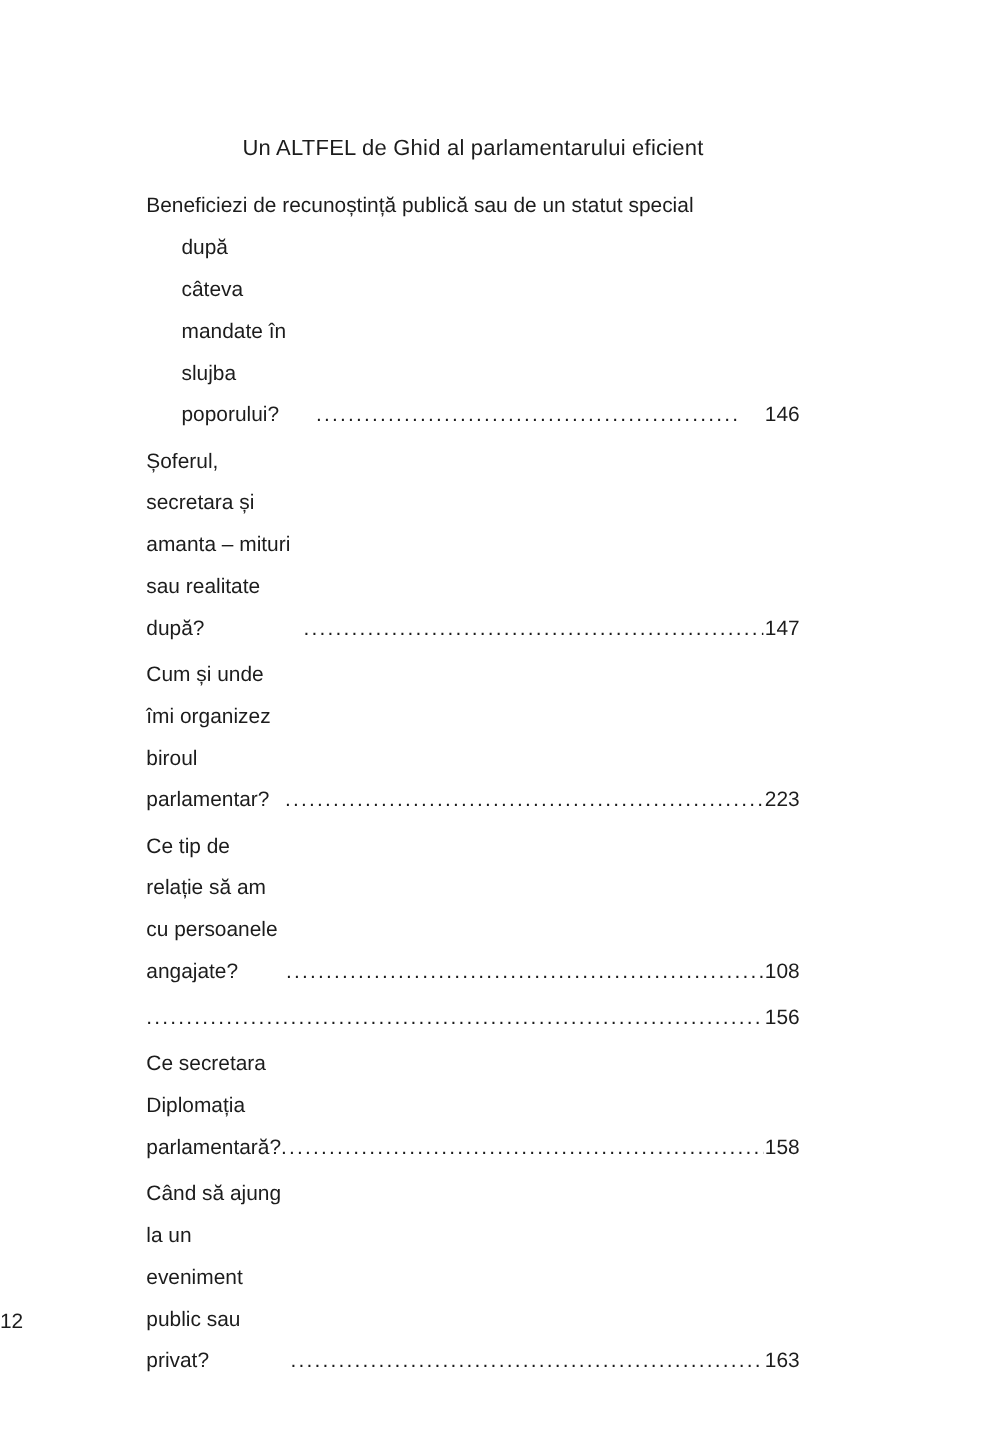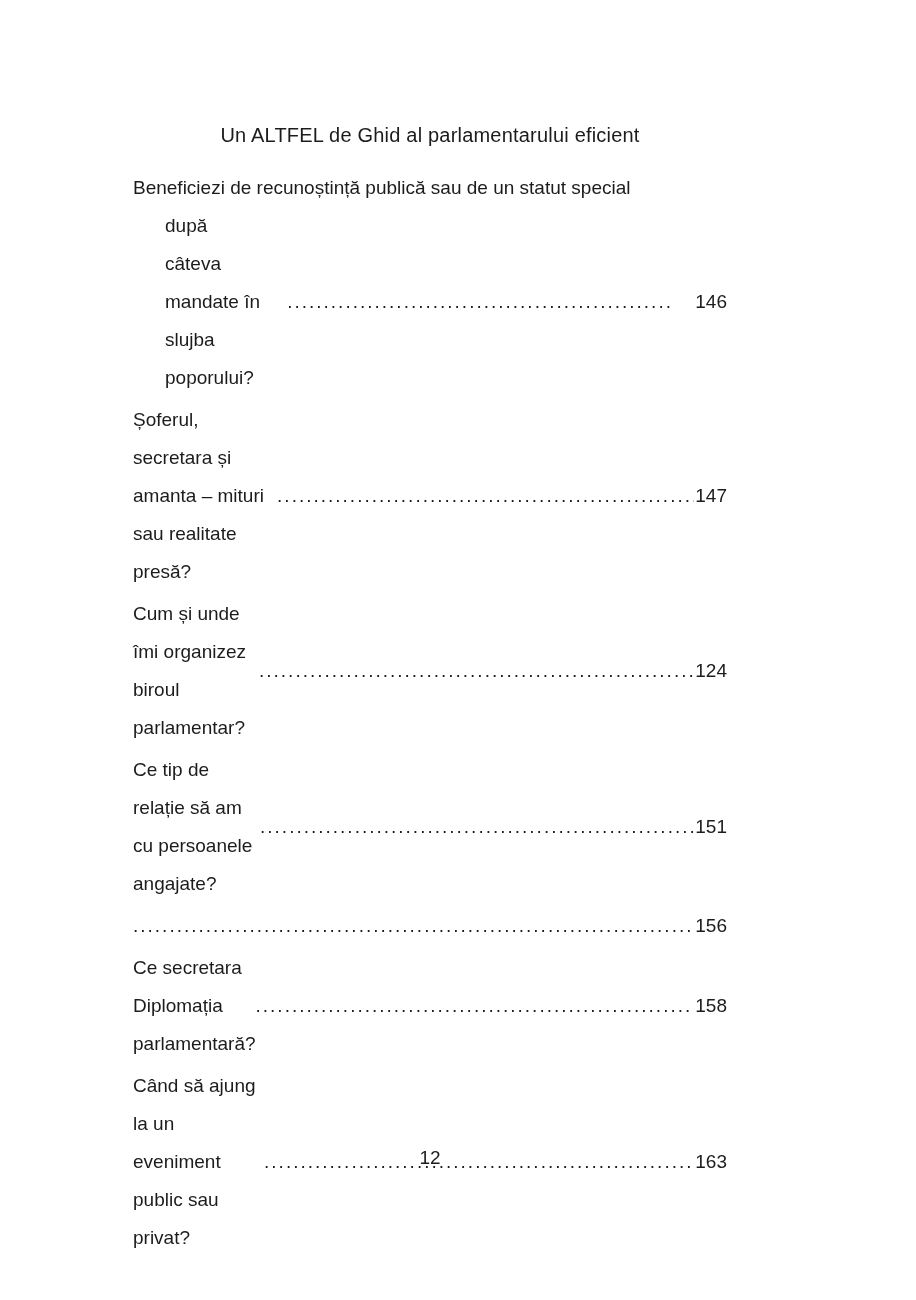--- a/index.html
+++ b/index.html
@@ -19,42 +19,42 @@
     text-align: center;
     font-size: 20px;
     font-weight: 400;
     line-height: 27px;
     letter-spacing: 0.2px;
   }
   .toc { margin-top: 20px; }
   .entry { margin-bottom: 4px; }
   .line {
     display: flex;
-    align-items: center;
+    align-items: flex-end;
     line-height: 38px;
     font-size: 19px;
   }
   .line.wrap { padding-left: 32px; gap: 24px; }
   .text { white-space: pre-wrap; }
   .dots {
     flex: 1 1 auto;
     min-width: 0;
     overflow: hidden;
     white-space: nowrap;
   }
   .dots::after {
     letter-spacing: 2px;
     content: "................................................................................................................................................................................................";
   }
   .pagenum { white-space: nowrap; padding-left: 1px; }
   .folio {
     position: absolute;
     left: 0; right: 0;
-    top: 1144px;
-    text-align: center;
+    top: 1188px;
+    text-align: left;
     font-size: 19px;
     line-height: 27px;
   }
 </style>
 </head>
 <body>
 
 <div class="page">
   <h1 class="title">Un ALTFEL de Ghid al parlamentarului eficient</h1>
 
@@ -64,37 +64,37 @@
           <span class="text">Beneficiezi de recunoștință publică sau de un statut special</span>
         </div>
         <div class="line wrap">
           <span class="text">după câteva mandate în slujba poporului? </span>
           <span class="dots"></span>
           <span class="pagenum">146</span>
         </div>
       </div>
       <div class="entry">
         <div class="line">
-          <span class="text">Șoferul, secretara și amanta – mituri sau realitate presă? </span>
+          <span class="text">Șoferul, secretara și amanta – mituri sau realitate după? </span>
           <span class="dots"></span>
           <span class="pagenum">147</span>
         </div>
       </div>
       <div class="entry">
         <div class="line">
           <span class="text">Cum și unde îmi organizez  biroul parlamentar? </span>
           <span class="dots"></span>
-          <span class="pagenum">124</span>
+          <span class="pagenum">223</span>
         </div>
       </div>
       <div class="entry">
         <div class="line">
           <span class="text">Ce tip de relație să am  cu persoanele angajate?</span>
           <span class="dots"></span>
-          <span class="pagenum">151</span>
+          <span class="pagenum">108</span>
         </div>
       </div>
       <div class="entry">
         <div class="line">
           <span class="dots"></span>
           <span class="pagenum">156</span>
         </div>
       </div>
       <div class="entry">
         <div class="line">

